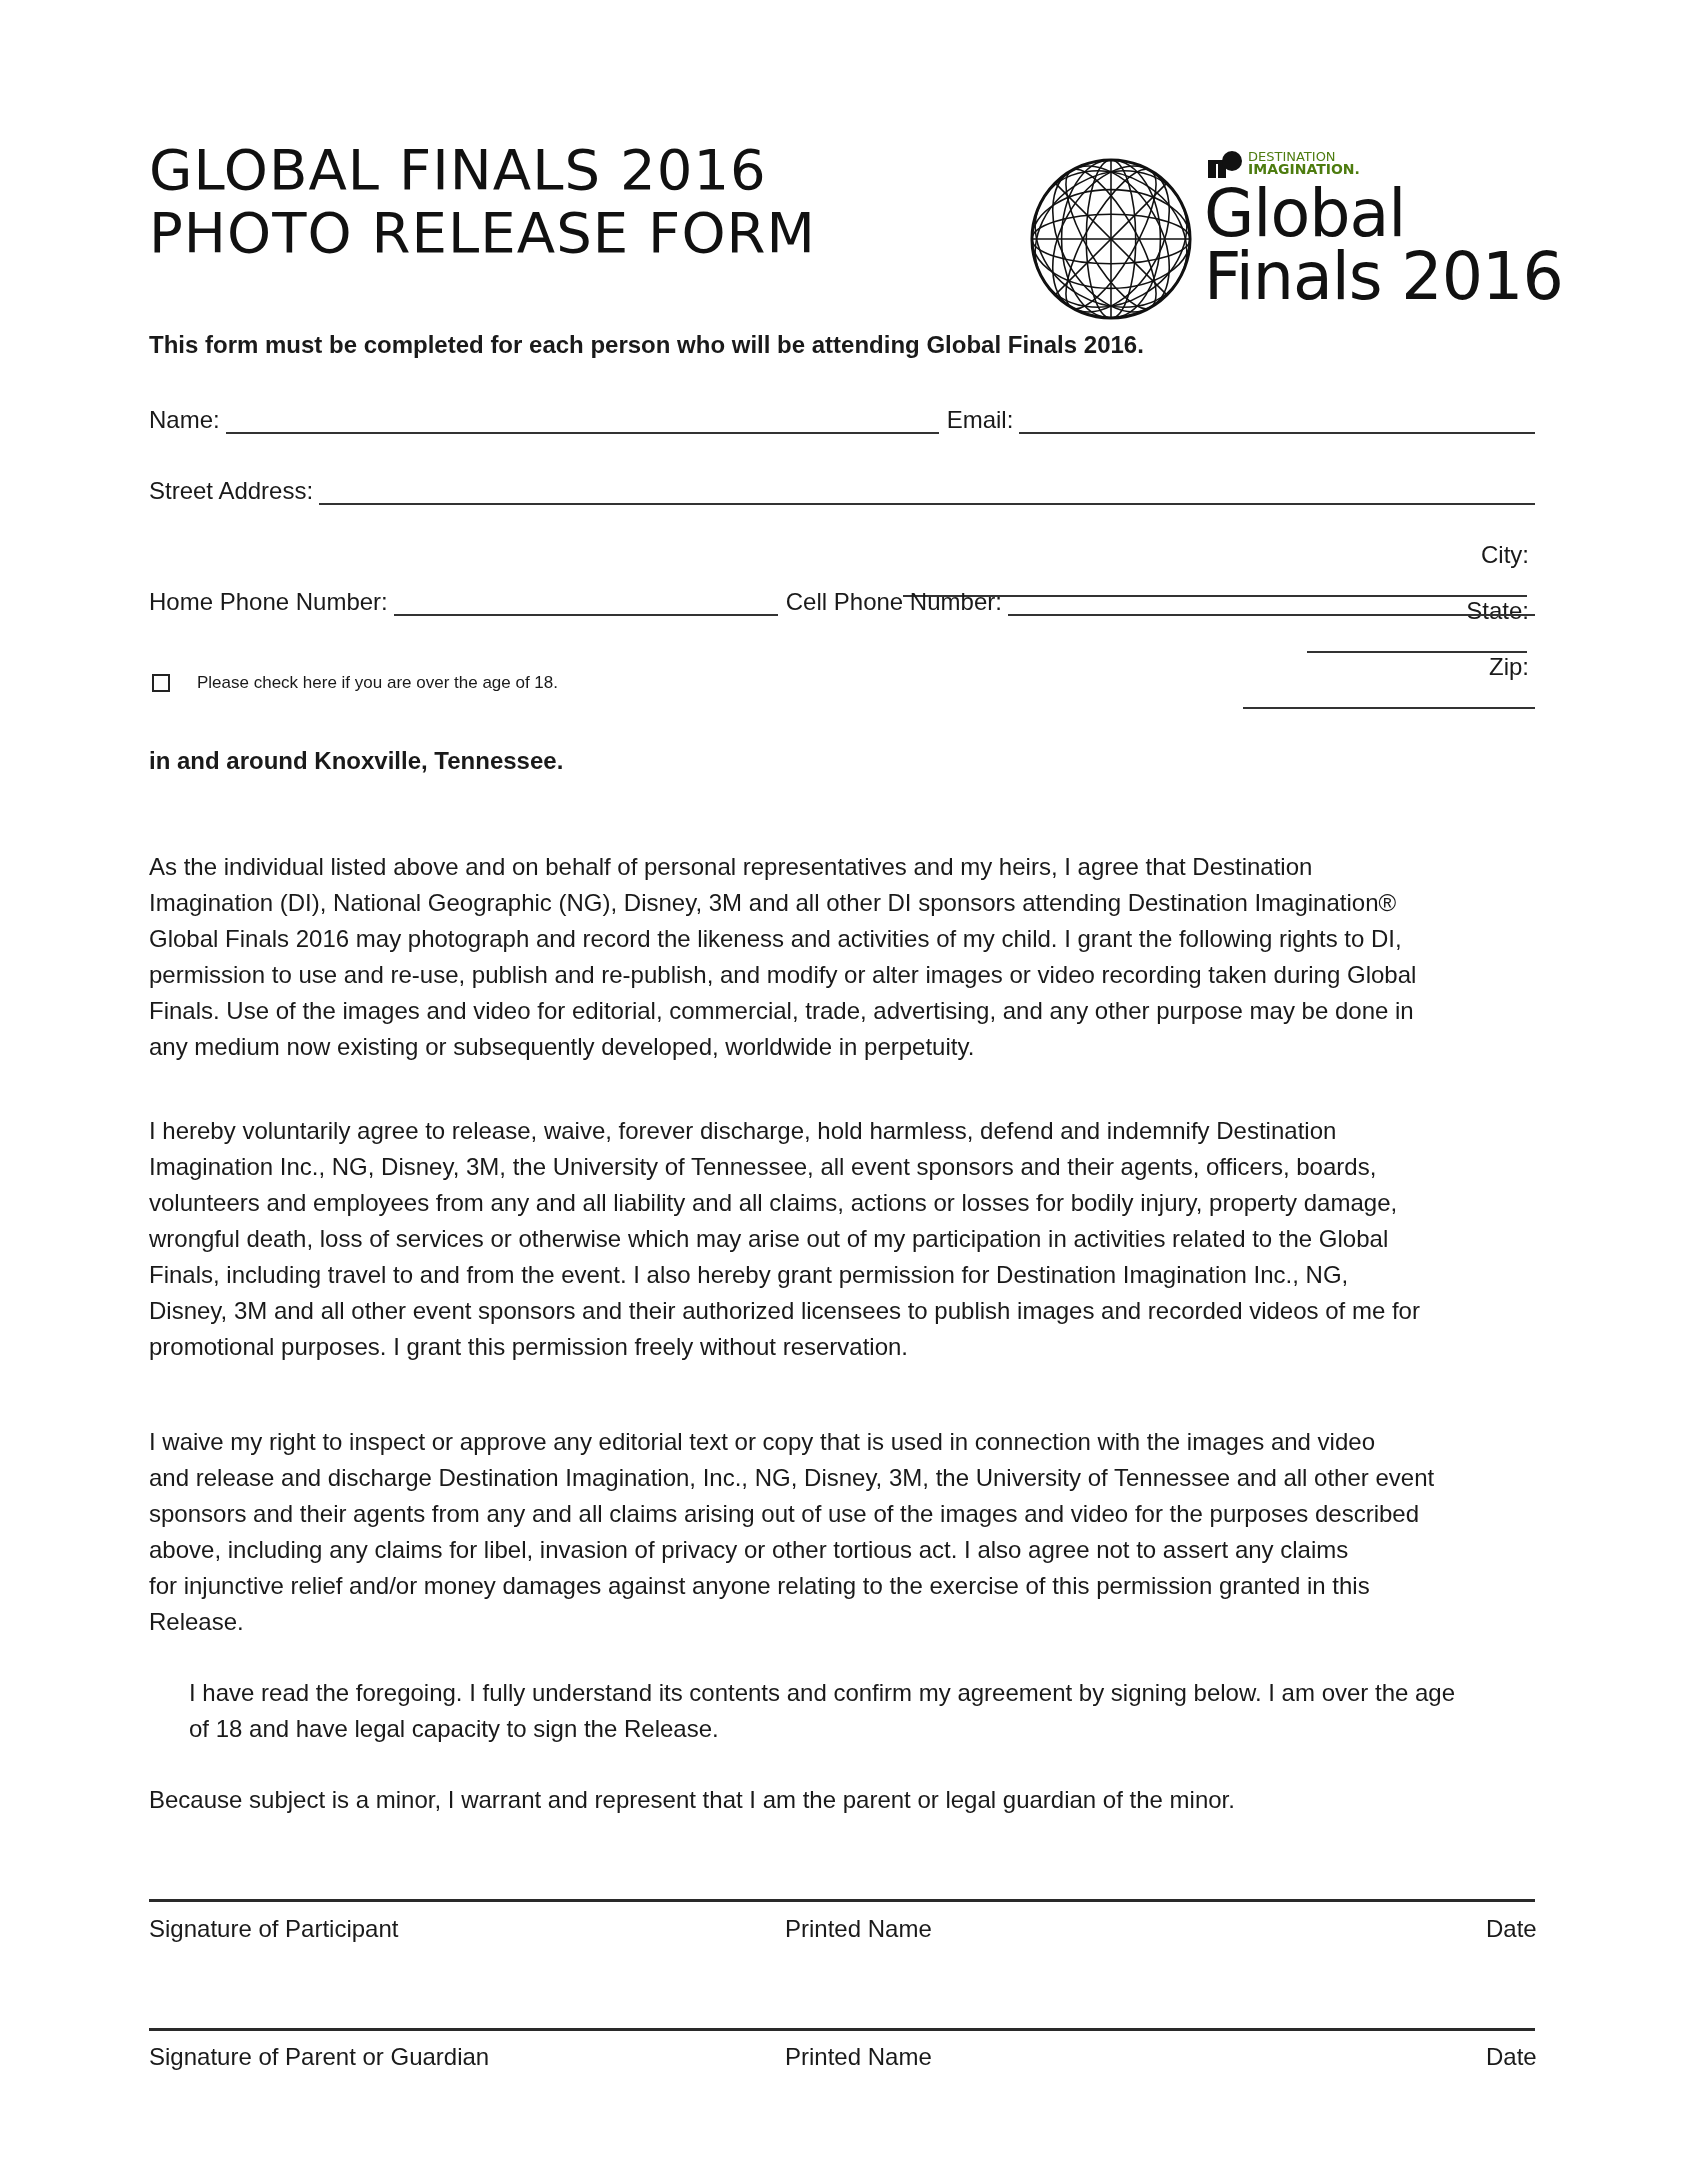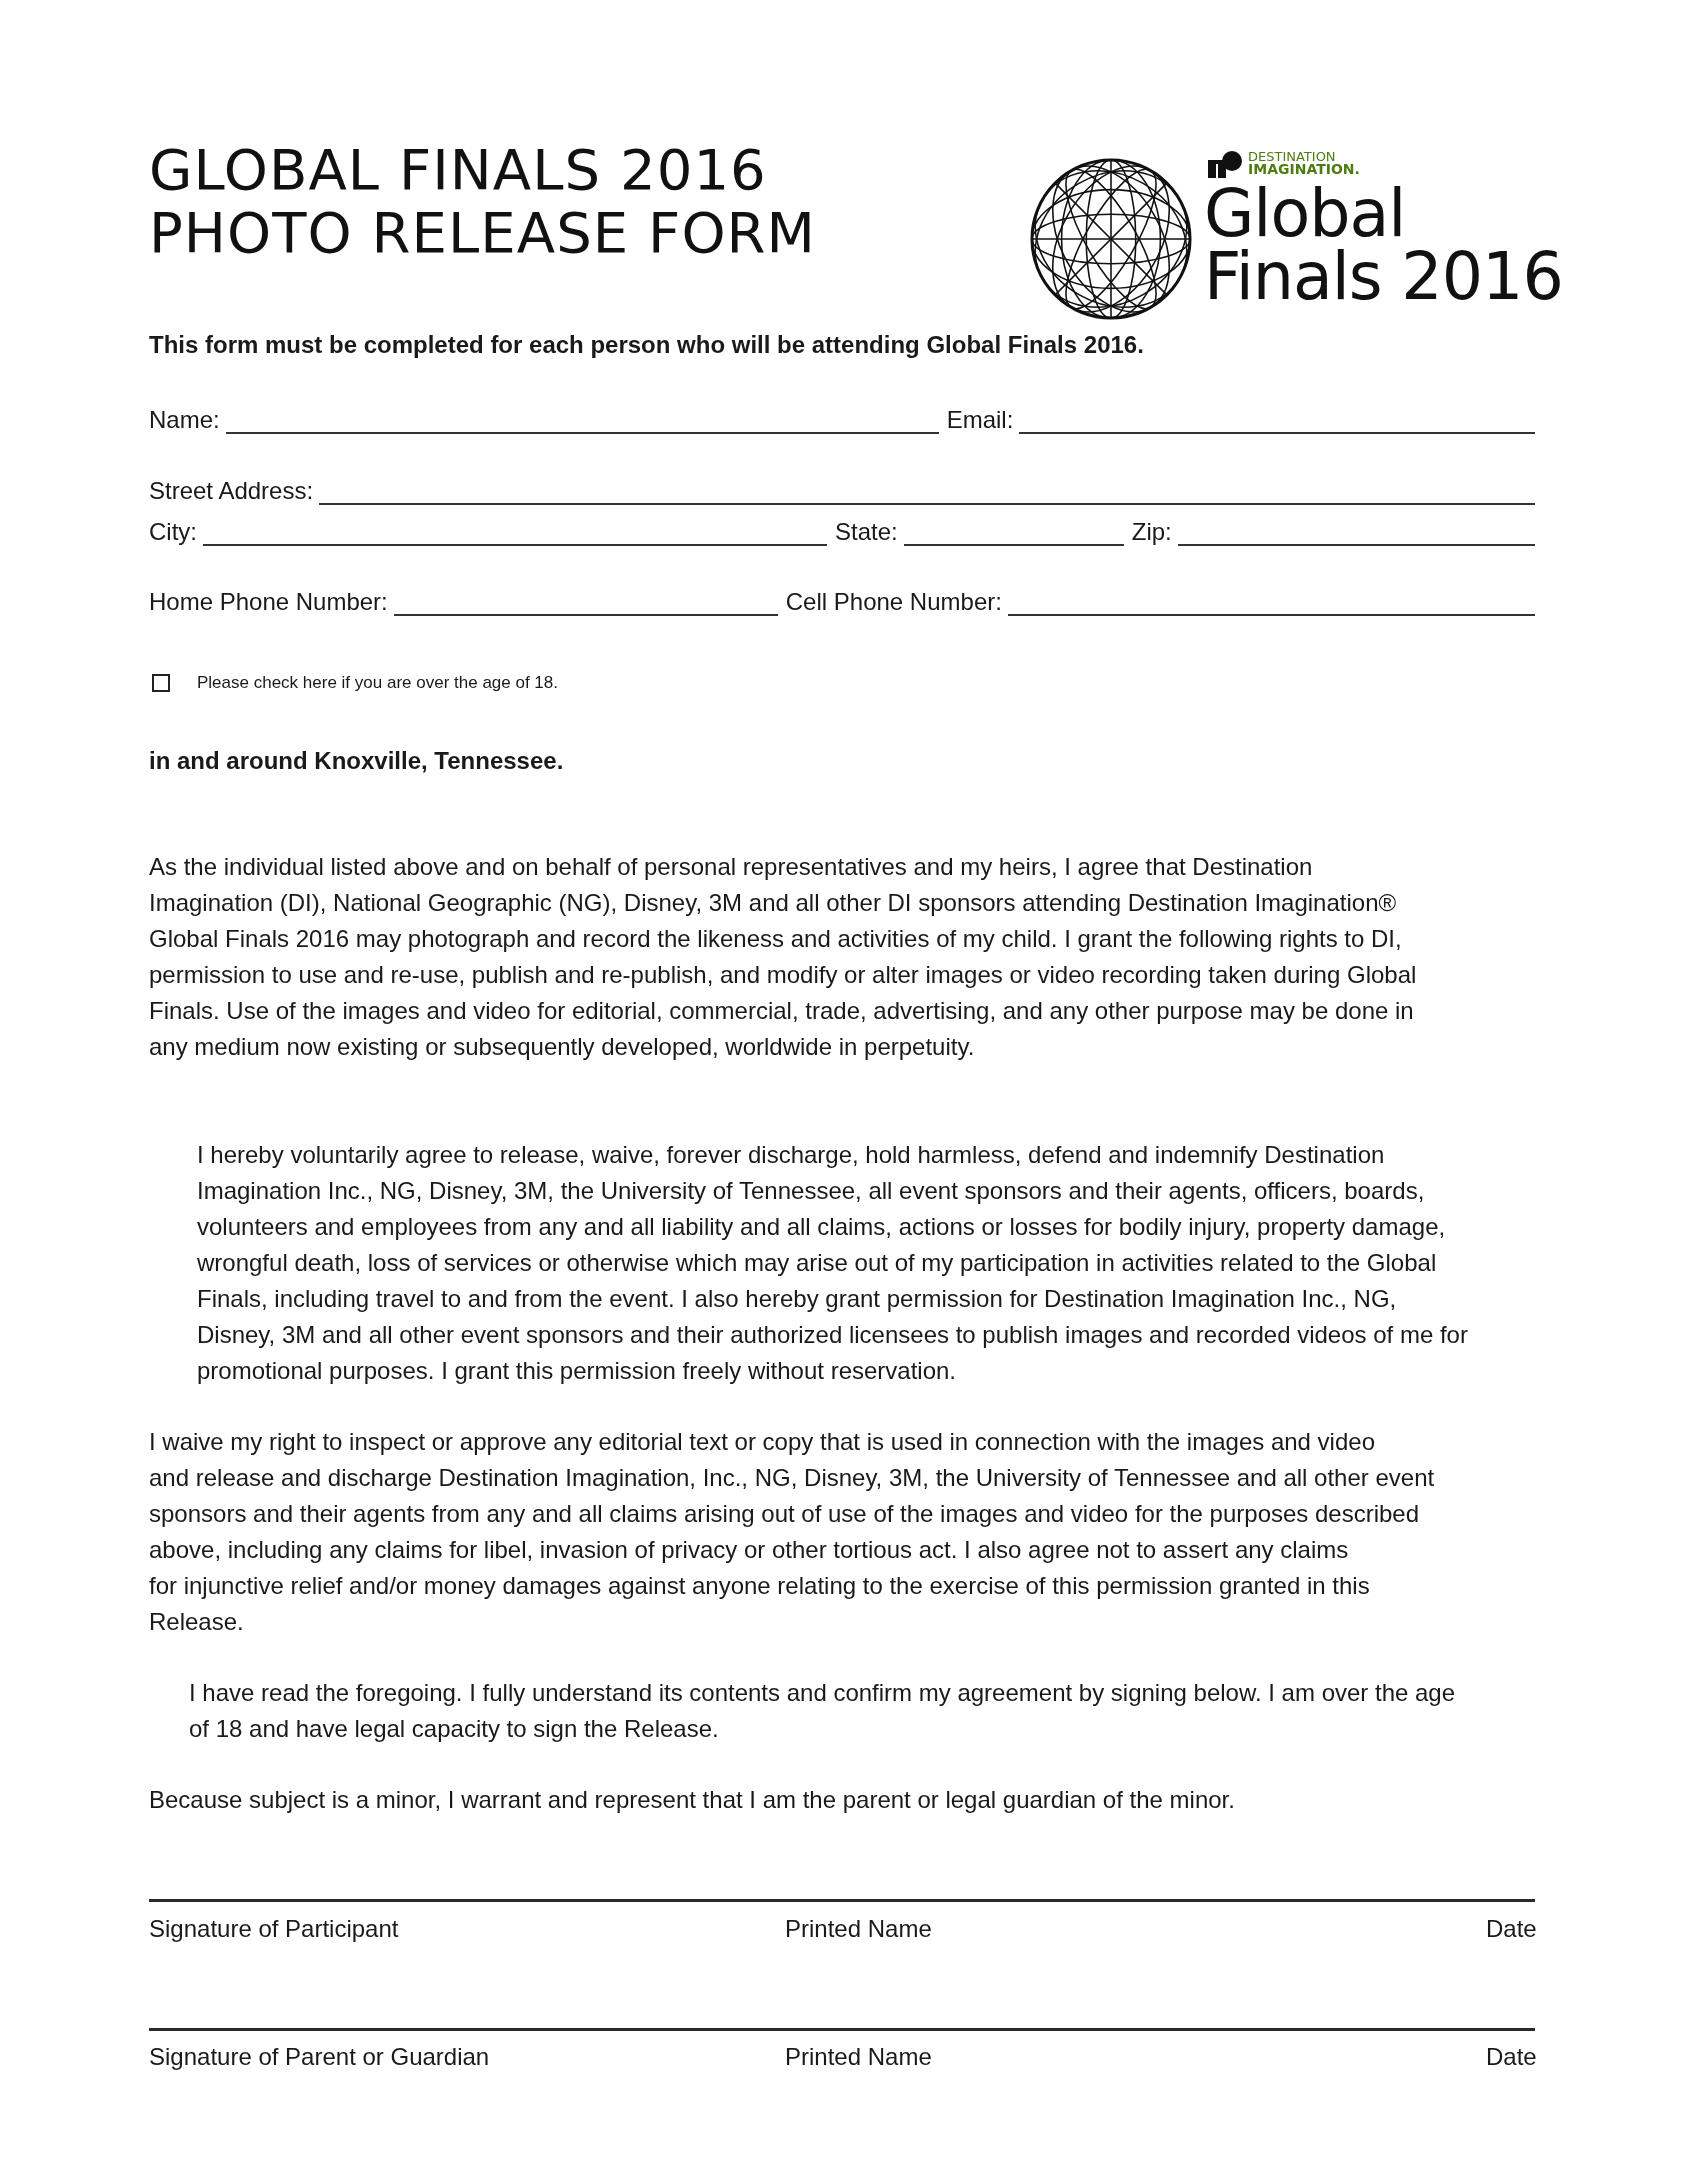--- a/index.html
+++ b/index.html
@@ -126,21 +126,21 @@
     </span>
   </div>
 
   <div class="field-row" style="top:469px;">
     <span class="lbl">Street Address:</span>
     <span class="line" style="flex:1;">
       <input class="line-input" type="text" value="" style="">
     </span>
   </div>
 
-  <div class="field-row" style="top:510px;">
+  <div class="field-row" style="top:541px;flex-direction:column;">
     <span class="lbl">City:</span>
     <span class="line" style="width:624px;">
       <input class="line-input" type="text" value="" style="">
     </span>
     <span class="lbl">State:</span>
     <span class="line" style="width:220px;">
       <input class="line-input" type="text" value="" style="">
     </span>
     <span class="lbl">Zip:</span>
     <span class="line" style="flex:1;">
@@ -170,21 +170,21 @@
 
   <div class="para" style="top:849px;">
     <span>As the individual listed above and on behalf of personal representatives and my heirs, I agree that Destination</span>
     <span>Imagination (DI), National Geographic (NG), Disney, 3M and all other DI sponsors attending Destination Imagination®</span>
     <span>Global Finals 2016 may photograph and record the likeness and activities of my child. I grant the following rights to DI,</span>
     <span>permission to use and re-use, publish and re-publish, and modify or alter images or video recording taken during Global</span>
     <span>Finals. Use of the images and video for editorial, commercial, trade, advertising, and any other purpose may be done in</span>
     <span>any medium now existing or subsequently developed, worldwide in perpetuity.</span>
   </div>
 
-  <div class="para" style="top:1137px;margin-left:48px;">
+  <div class="para" style="top:1113px;">
     <span>I hereby voluntarily agree to release, waive, forever discharge, hold harmless, defend and indemnify Destination</span>
     <span>Imagination Inc., NG, Disney, 3M, the University of Tennessee, all event sponsors and their agents, officers, boards,</span>
     <span>volunteers and employees from any and all liability and all claims, actions or losses for bodily injury, property damage,</span>
     <span>wrongful death, loss of services or otherwise which may arise out of my participation in activities related to the Global</span>
     <span>Finals, including travel to and from the event. I also hereby grant permission for Destination Imagination Inc., NG,</span>
     <span>Disney, 3M and all other event sponsors and their authorized licensees to publish images and recorded videos of me for</span>
     <span>promotional purposes. I grant this permission freely without reservation.</span>
   </div>
 
   <div class="para" style="top:1424px;">

